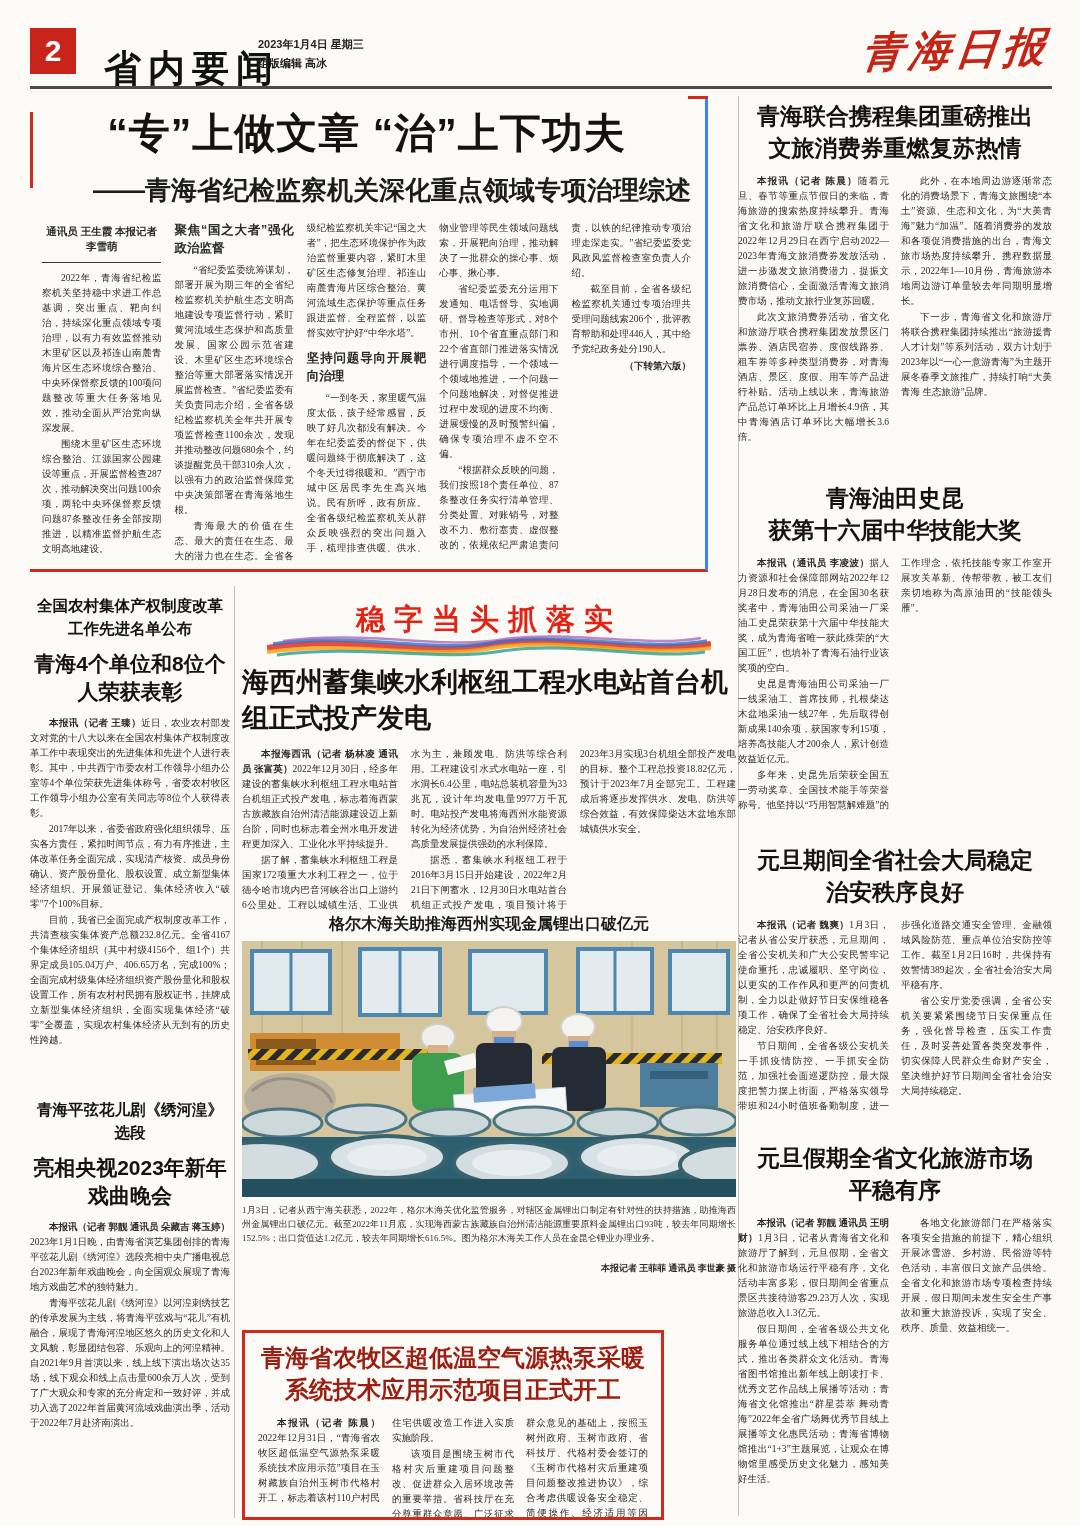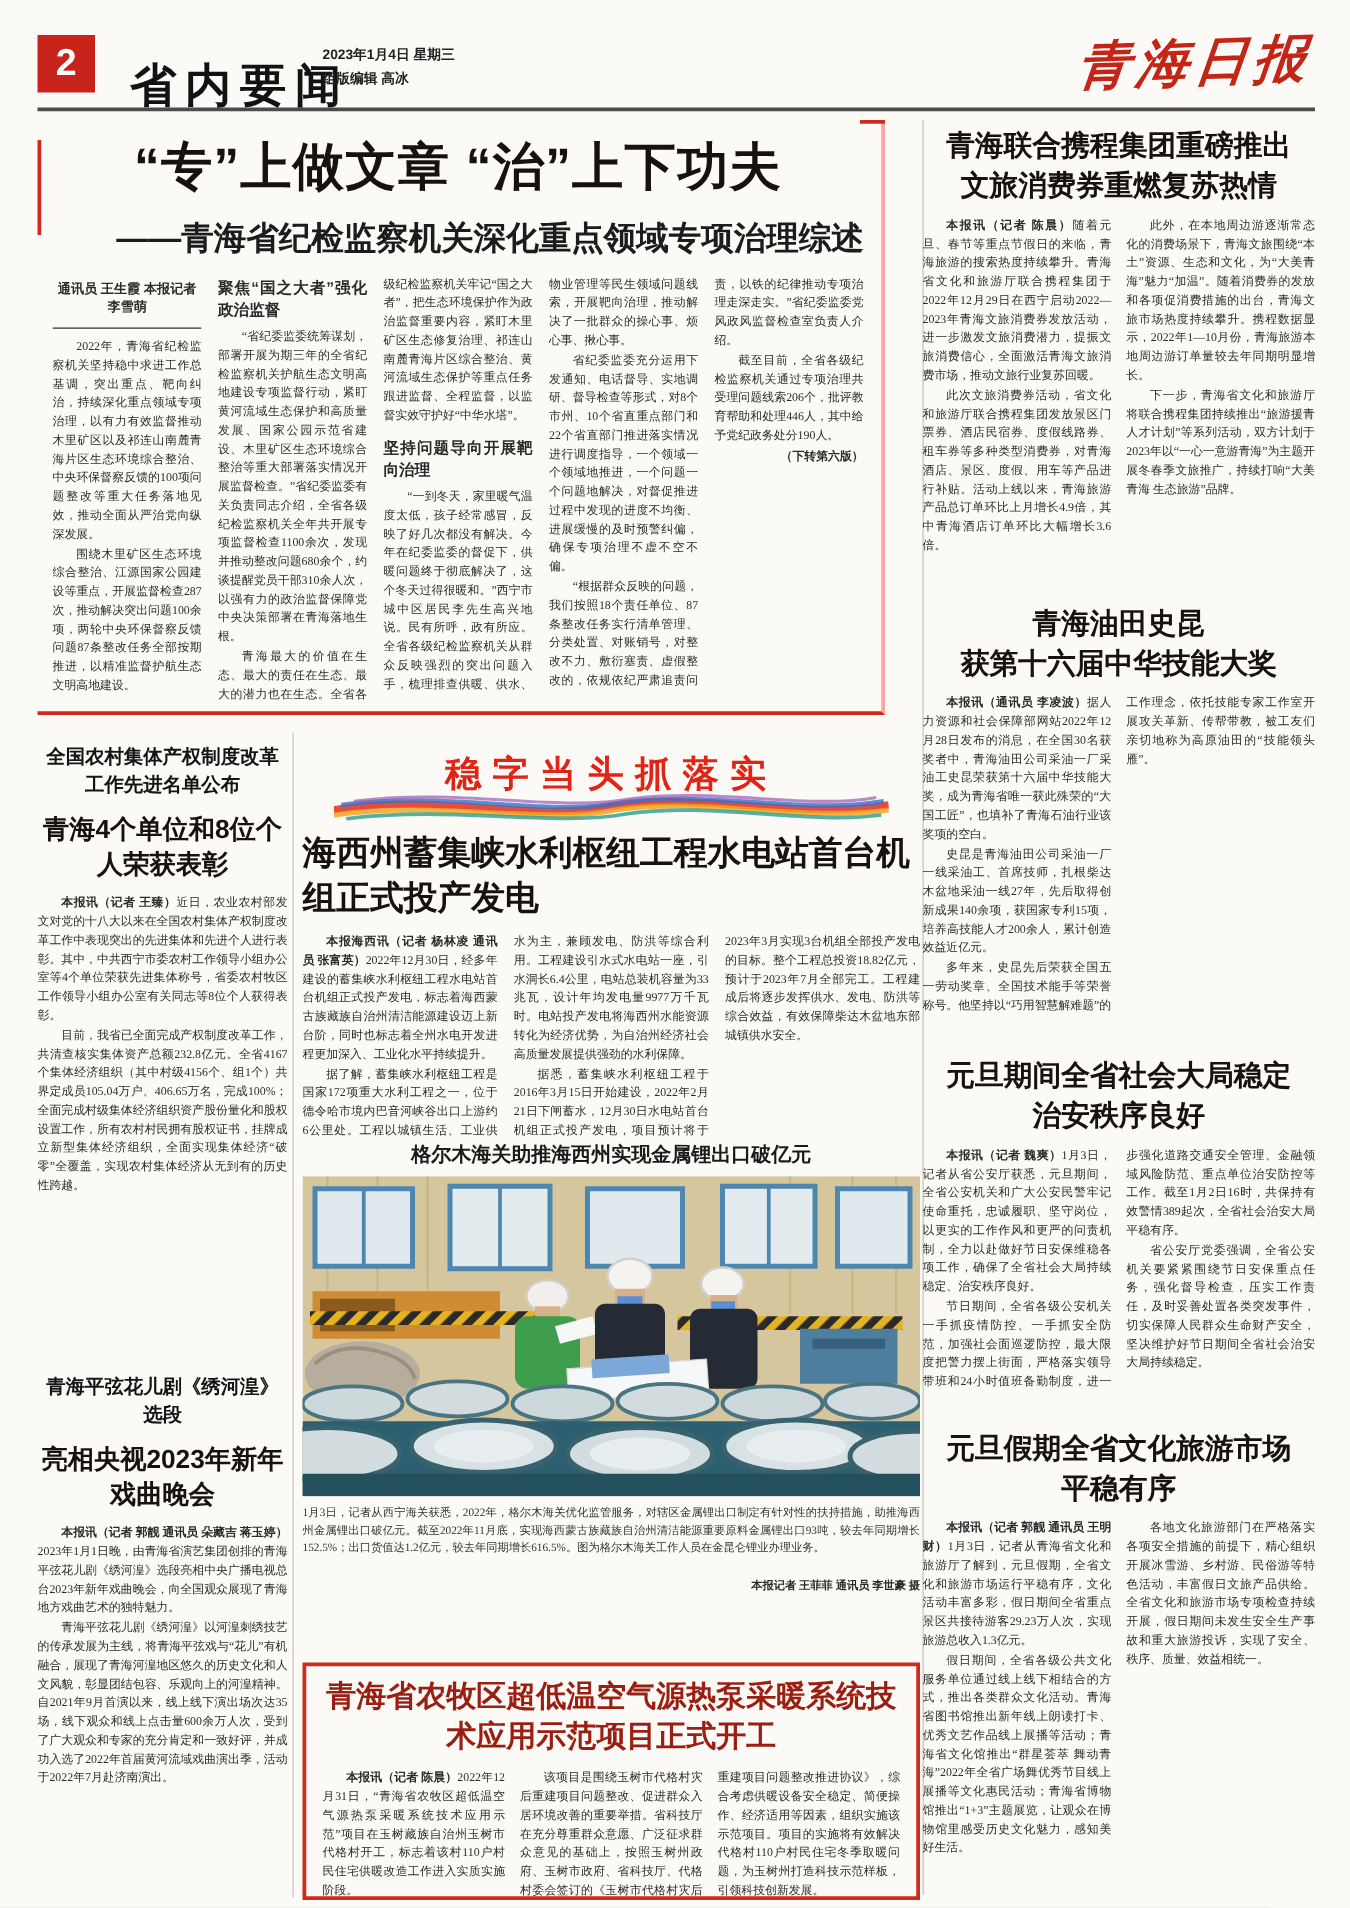--- a/index.html
+++ b/index.html
@@ -18,21 +18,21 @@
     line-height:1.7; font-family:"Liberation Sans",sans-serif; white-space:pre-line; }
   .hd-logo { position:absolute; right:30px; top:22px; font-size:42px; font-weight:bold; color:#c32517;
     font-style:italic; letter-spacing:5px; transform:rotate(-2deg) skewX(-8deg); }
   .hd-rule { position:absolute; left:30px; right:28px; top:86px; height:3px; background:#4c4c4c; }
   
   .vline { position:absolute; width:1px; background:#c8c4ba; }
   .v1 { left:738px; top:96px; height:1420px; }
   .v2 { left:234px; top:586px; height:932px; }
   
   .main-art { position:absolute; left:30px; top:96px; width:678px; height:476px;
-    border-right:3px solid #fca5a5; border-bottom:3px solid #cf2b1d; box-sizing:border-box;
+    border-right:3px solid #3b82f6; border-bottom:3px solid #cf2b1d; box-sizing:border-box;
     padding:4px 14px 6px 12px; }
   .main-art::before { content:''; position:absolute; left:0; top:16px; width:3px; height:76px; background:#cf2b1d; }
   .main-art::after { content:''; position:absolute; right:-3px; top:0; width:20px; height:3px; background:#cf2b1d; }
   .main-head { text-align:center; font-family:"Liberation Sans",sans-serif; font-weight:900;
     font-size:41px; letter-spacing:1px; color:#17120e; margin:6px 0 12px; }
   .main-sub { text-align:right; font-family:"Liberation Sans",sans-serif; font-weight:bold;
     font-size:26px; color:#1c1c1c; margin-bottom:13px; }
   .colbody { text-align:justify; overflow:hidden; column-fill:auto; color:#2b2b2b; }
   .colbody p { margin:0 0 1px; text-indent:2em; }
   .main-body { height:346px; column-count:5; column-gap:13px; font-size:9.5px; line-height:15px; }
@@ -69,21 +69,21 @@
   .hydro-head { font-family:"Liberation Sans",sans-serif; font-weight:900; font-size:27px;
     text-align:left; line-height:1.35; color:#17120e; }
   .hydro-body { margin-top:10px; column-count:3; column-gap:13px; height:166px;
     font-size:9.5px; line-height:15px; }
   .photo-block { position:absolute; left:242px; top:914px; width:494px; }
   .photo-title { font-family:"Liberation Sans",sans-serif; font-weight:bold; font-size:16px;
     text-align:center; margin-bottom:6px; color:#1a1a1a; }
   .photo { display:block; width:494px; height:256px; }
   .caption { font-size:9px; line-height:14px; text-align:justify; margin-top:6px; color:#333; }
   .credit { text-align:right; font-weight:bold; font-size:9px; margin-top:17px; }
-  .boxed { position:absolute; left:242px; top:1330px; width:494px; height:190px;
+  .boxed { position:absolute; left:242px; top:1330px; width:422px; height:190px;
     border:3px solid #d02a1c; box-sizing:border-box; padding:9px 13px 6px; overflow:hidden; background:#fbfaf6; }
   .boxed-head { font-family:"Liberation Sans",sans-serif; font-weight:900; font-size:24px;
     color:#9a1f12; text-align:center; line-height:1.35; margin:0 0 9px; }
   .boxed-body { column-count:3; column-gap:12px; height:116px; font-size:9.5px; line-height:15px; }
 </style>
 </head>
 <body>
 
 <div class="page">
 
@@ -113,20 +113,21 @@
         <p>截至目前，全省各级纪检监察机关通过专项治理共受理问题线索206个，批评教育帮助和处理446人，其中给予党纪政务处分190人。</p>
         <div class="cont">（下转第六版）</div>
       </div>
   </div>
 
   <div class="la" id="laA">
     <div class="kicker">全国农村集体产权制度改革工作先进名单公布</div>
     <div class="lhead">青海4个单位和8位个人荣获表彰</div>
     <div class="abody colbody">
         <p><b>本报讯（记者 王臻）</b>近日，农业农村部发文对党的十八大以来在全国农村集体产权制度改革工作中表现突出的先进集体和先进个人进行表彰。其中，中共西宁市委农村工作领导小组办公室等4个单位荣获先进集体称号，省委农村牧区工作领导小组办公室有关同志等8位个人获得表彰。</p>
+        <p>2017年以来，省委省政府强化组织领导、压实各方责任，紧扣时间节点，有力有序推进，主体改革任务全面完成，实现清产核资、成员身份确认、资产股份量化、股权设置、成立新型集体经济组织、开展颁证登记、集体经济收入“破零”7个100%目标。</p>
         <p>目前，我省已全面完成产权制度改革工作，共清查核实集体资产总额232.8亿元。全省4167个集体经济组织（其中村级4156个、组1个）共界定成员105.04万户、406.65万名，完成100%；全面完成村级集体经济组织资产股份量化和股权设置工作，所有农村村民拥有股权证书，挂牌成立新型集体经济组织，全面实现集体经济“破零”全覆盖，实现农村集体经济从无到有的历史性跨越。</p>
       </div>
   </div>
   <div class="la" id="laB">
     <div class="kicker">青海平弦花儿剧《绣河湟》选段</div>
     <div class="lhead">亮相央视2023年新年戏曲晚会</div>
     <div class="abody colbody">
         <p><b>本报讯（记者 郭靓 通讯员 朵藏吉 蒋玉婷）</b>2023年1月1日晚，由青海省演艺集团创排的青海平弦花儿剧《绣河湟》选段亮相中央广播电视总台2023年新年戏曲晚会，向全国观众展现了青海地方戏曲艺术的独特魅力。</p>
         <p>青海平弦花儿剧《绣河湟》以河湟刺绣技艺的传承发展为主线，将青海平弦戏与“花儿”有机融合，展现了青海河湟地区悠久的历史文化和人文风貌，彰显团结包容、乐观向上的河湟精神。自2021年9月首演以来，线上线下演出场次达35场，线下观众和线上点击量600余万人次，受到了广大观众和专家的充分肯定和一致好评，并成功入选了2022年首届黄河流域戏曲演出季，活动于2022年7月赴济南演出。</p>
       </div>

